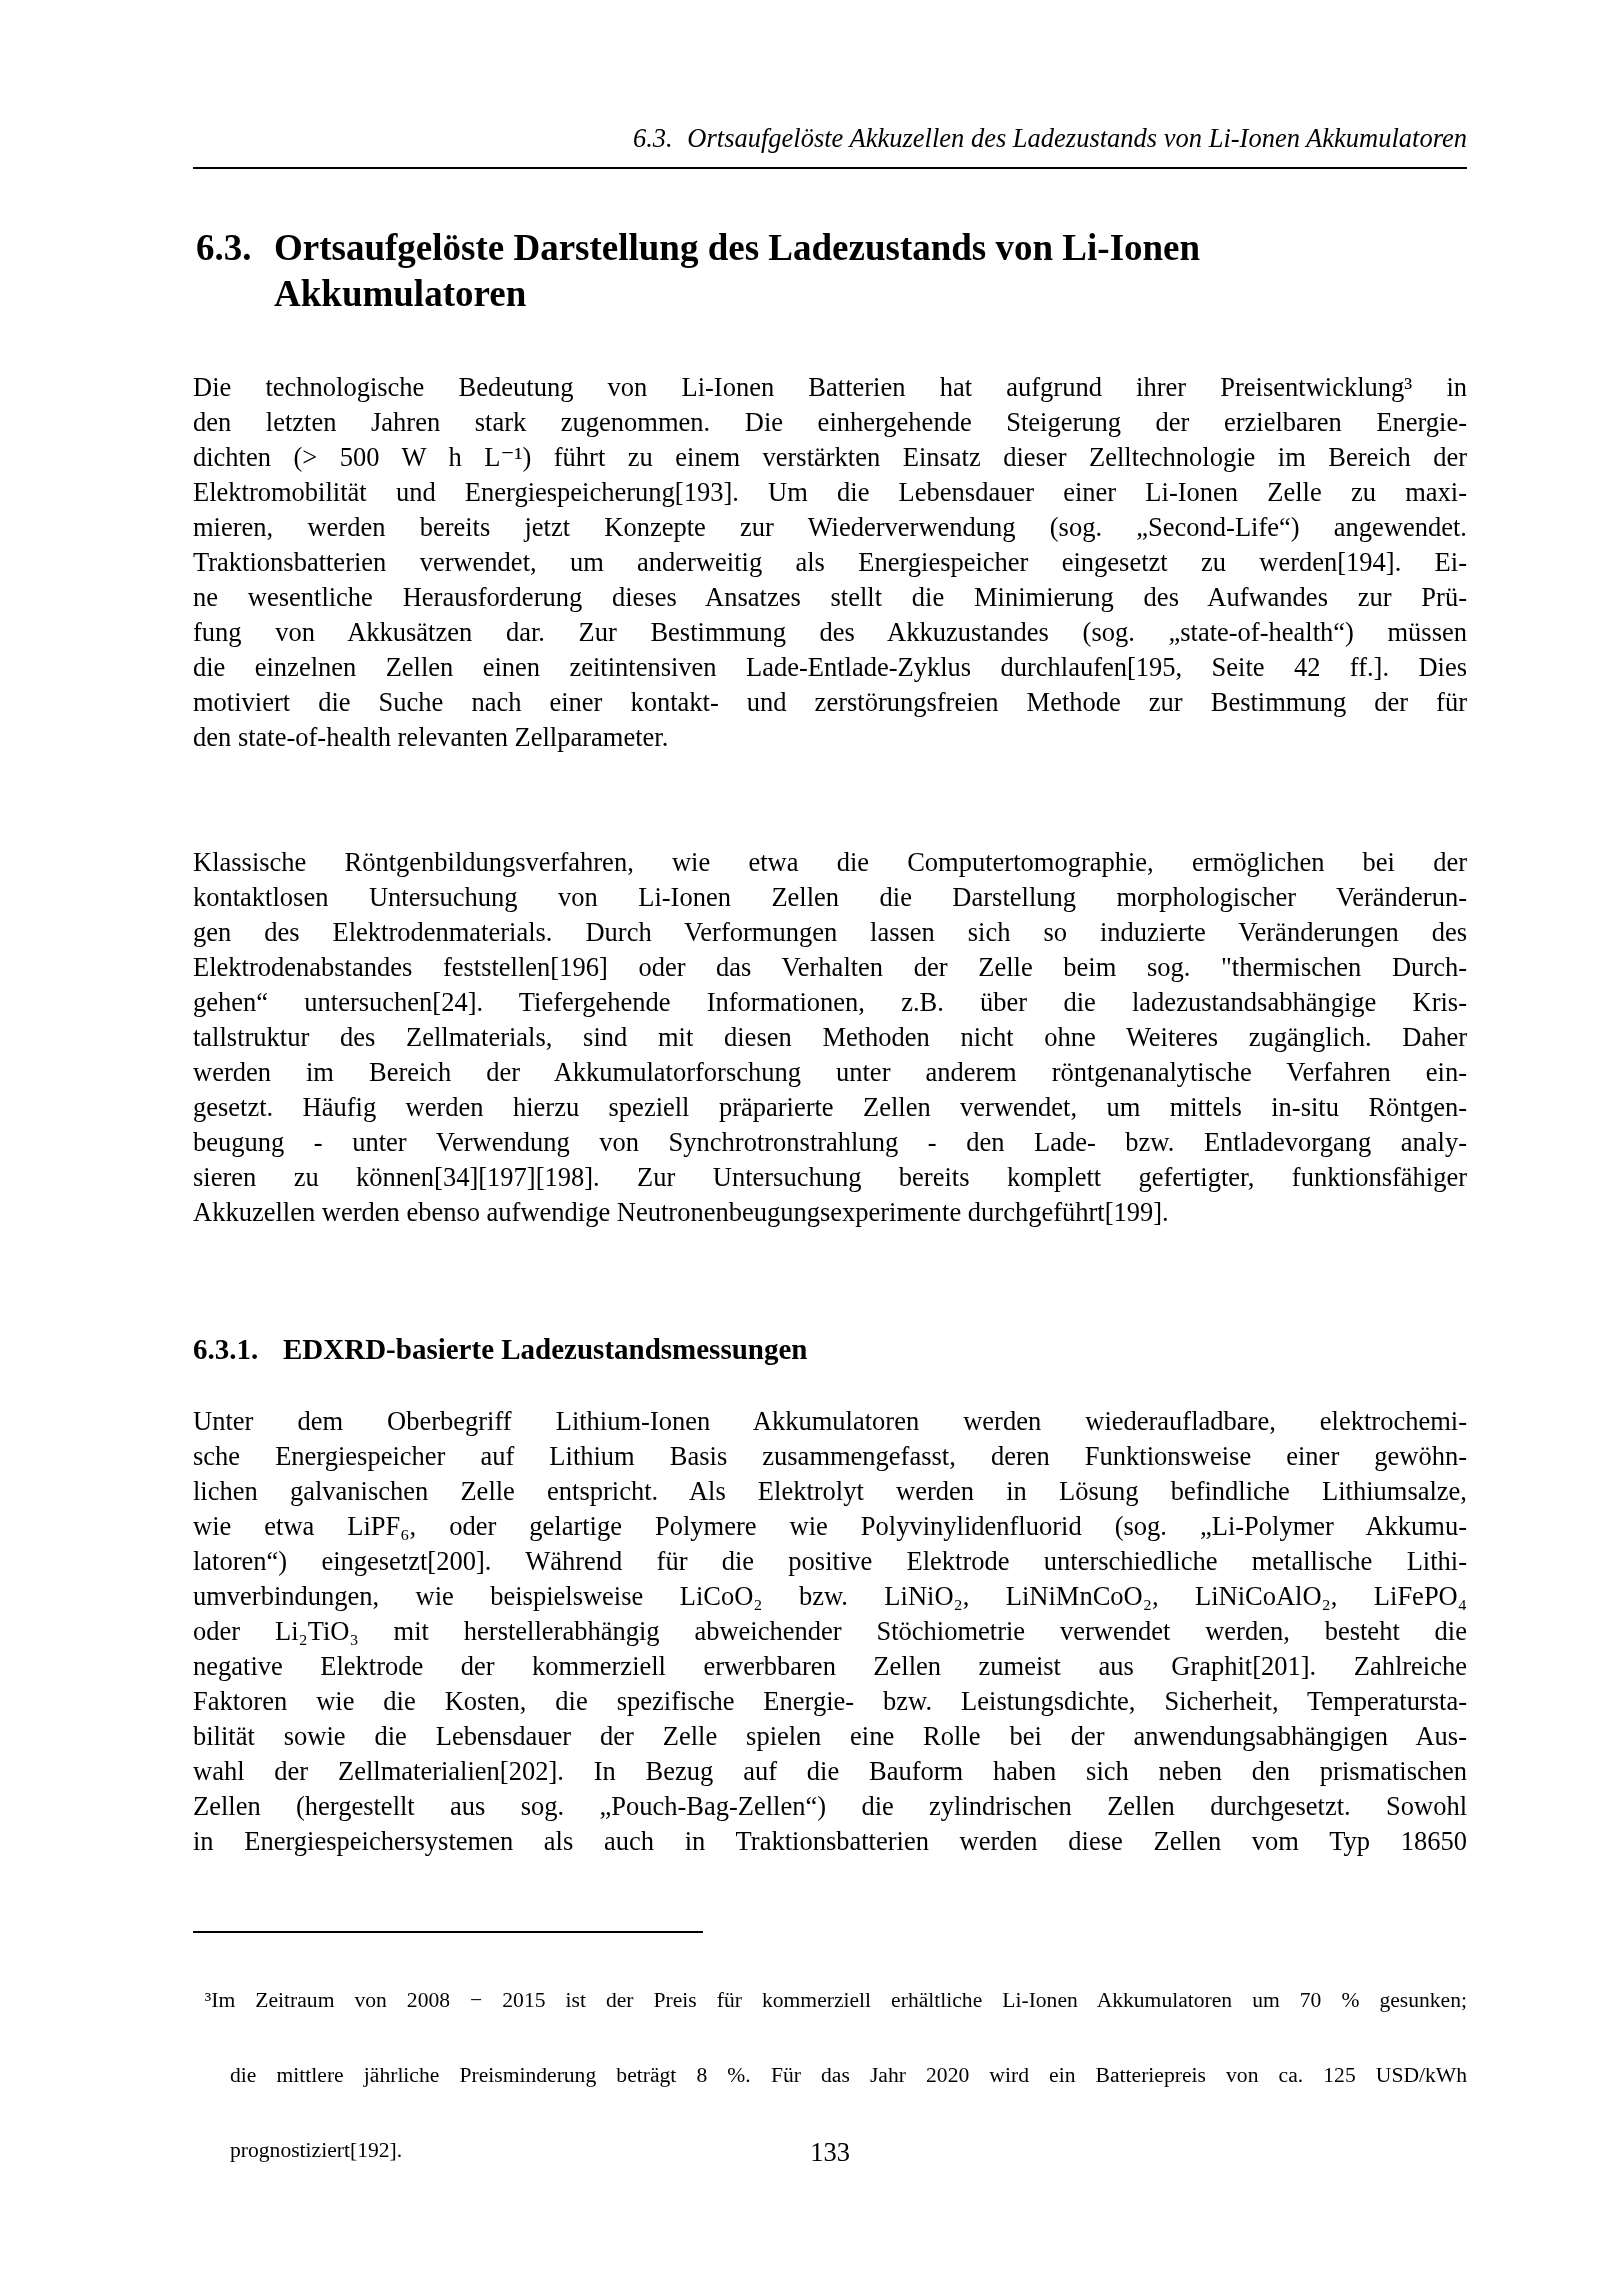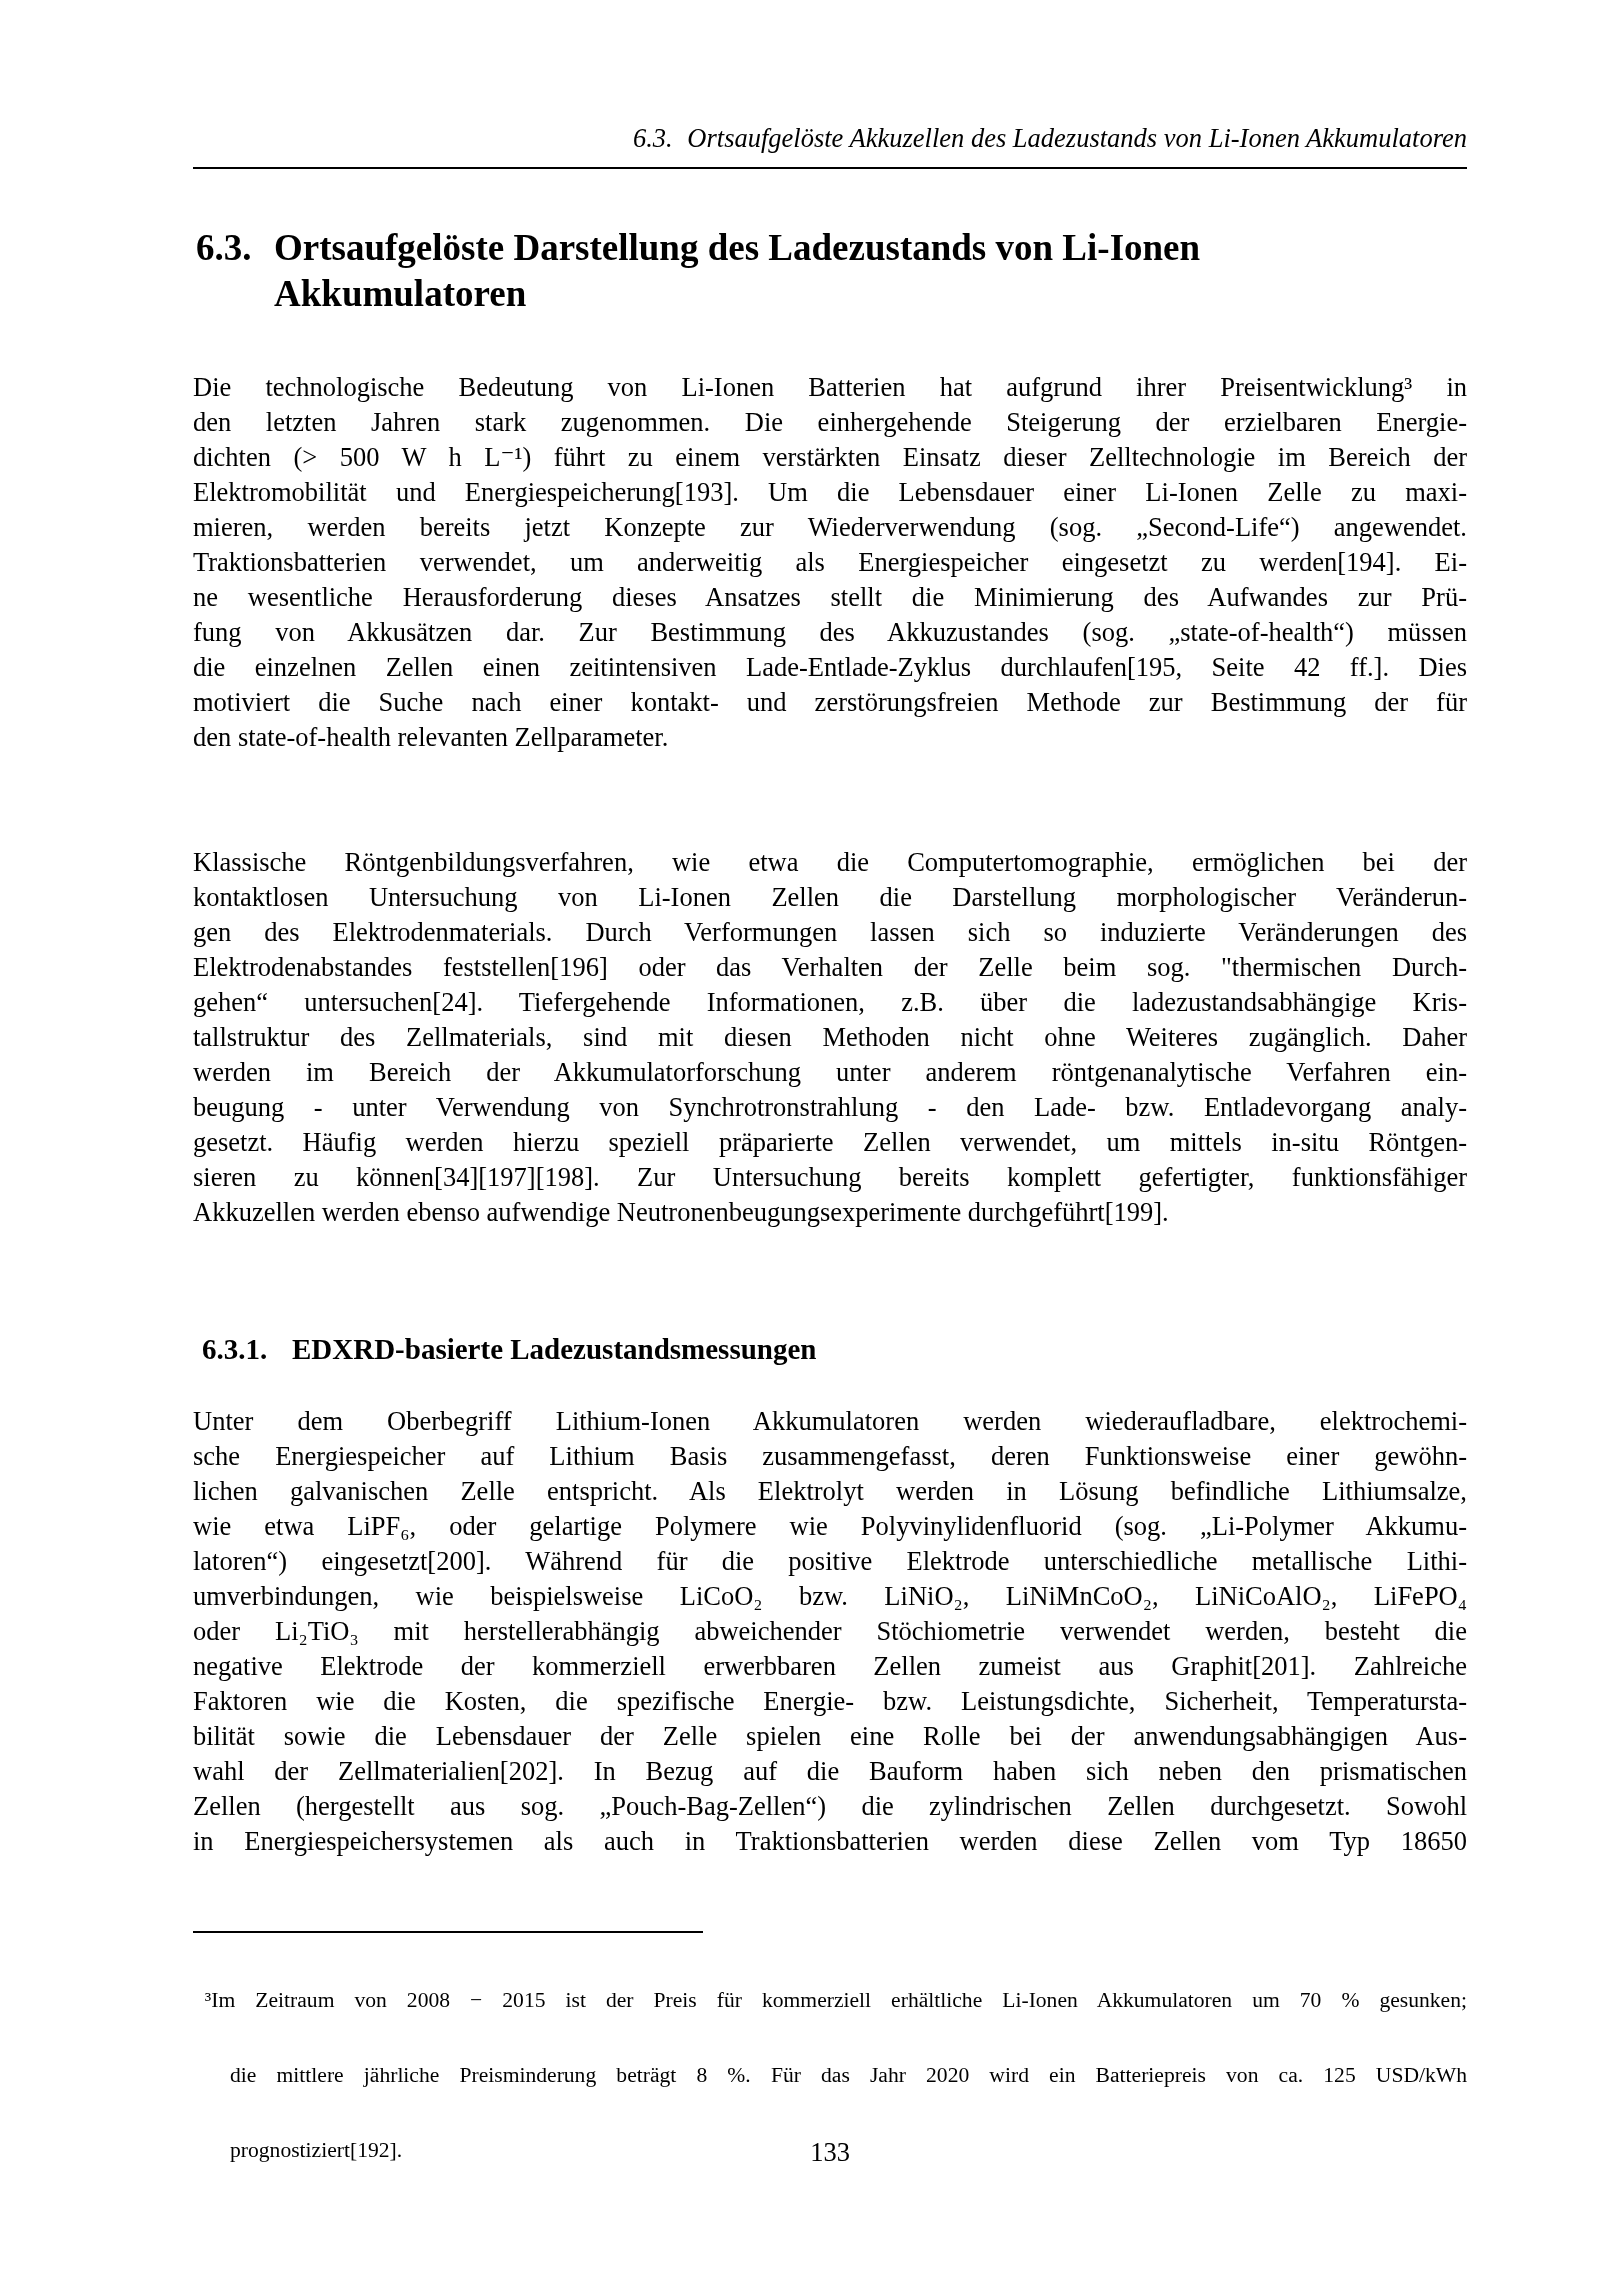--- a/index.html
+++ b/index.html
@@ -37,21 +37,21 @@
     font-size: 26.5px; line-height: 35px;
   }
   .para .line { text-align: justify; text-align-last: justify; }
   .para .line:last-child { text-align-last: left; }
   .para.justify-all .line:last-child { text-align-last: justify; }
   .p1 { top: 370px; }
   .p2 { top: 845px; }
   .p3 { top: 1404px; }
 
   .subsection-heading {
-    position: absolute; left: 202px; width: 1274px; top: 1331px;
+    position: absolute; left: 193px; width: 1274px; top: 1331px;
     font-weight: bold; font-size: 29px; line-height: 37px;
     display: flex; align-items: flex-start;
   }
   .subsec-num { width: 90px; flex: 0 0 auto; }
 
   .footnote-rule {
     position: absolute; left: 193px; top: 1931px;
     width: 510px; height: 2px; background: #000;
   }
   .footnote {
@@ -101,22 +101,22 @@
     </div>
 
   <div class="para p2">
       <div class="line">Klassische Röntgenbildungsverfahren, wie etwa die Computertomographie, ermöglichen bei der</div>
       <div class="line">kontaktlosen Untersuchung von Li-Ionen Zellen die Darstellung morphologischer Veränderun-</div>
       <div class="line">gen des Elektrodenmaterials. Durch Verformungen lassen sich so induzierte Veränderungen des</div>
       <div class="line">Elektrodenabstandes feststellen[196] oder das Verhalten der Zelle beim sog. "thermischen Durch-</div>
       <div class="line">gehen“ untersuchen[24]. Tiefergehende Informationen, z.B. über die ladezustandsabhängige Kris-</div>
       <div class="line">tallstruktur des Zellmaterials, sind mit diesen Methoden nicht ohne Weiteres zugänglich. Daher</div>
       <div class="line">werden im Bereich der Akkumulatorforschung unter anderem röntgenanalytische Verfahren ein-</div>
+      <div class="line">gesetzt. Häufig werden hierzu speziell präparierte Zellen verwendet, um mittels in-situ Röntgen-</div>
       <div class="line">beugung - unter Verwendung von Synchrotronstrahlung - den Lade- bzw. Entladevorgang analy-</div>
-      <div class="line">gesetzt. Häufig werden hierzu speziell präparierte Zellen verwendet, um mittels in-situ Röntgen-</div>
       <div class="line">sieren zu können[34][197][198]. Zur Untersuchung bereits komplett gefertigter, funktionsfähiger</div>
       <div class="line">Akkuzellen werden ebenso aufwendige Neutronenbeugungsexperimente durchgeführt[199].</div>
     </div>
 
   <div class="subsection-heading">
     <span class="subsec-num">6.3.1.</span>
     <span class="subsec-title">EDXRD-basierte Ladezustandsmessungen</span>
   </div>
 
   <div class="para p3 justify-all">

